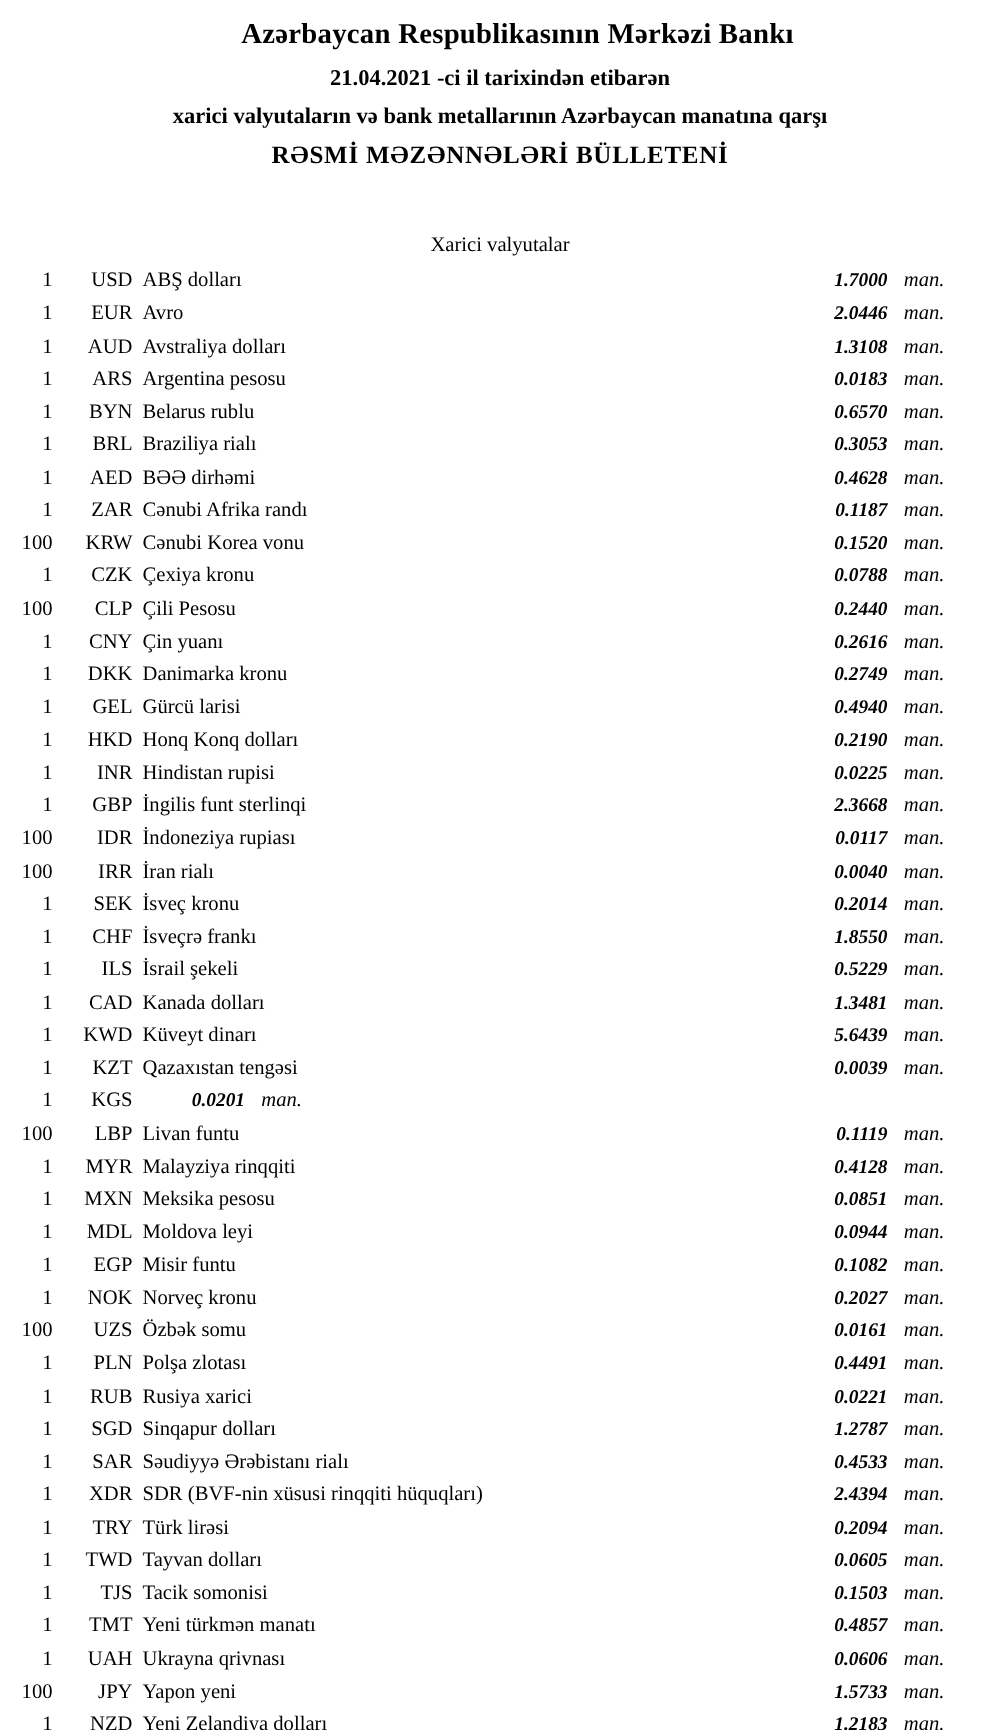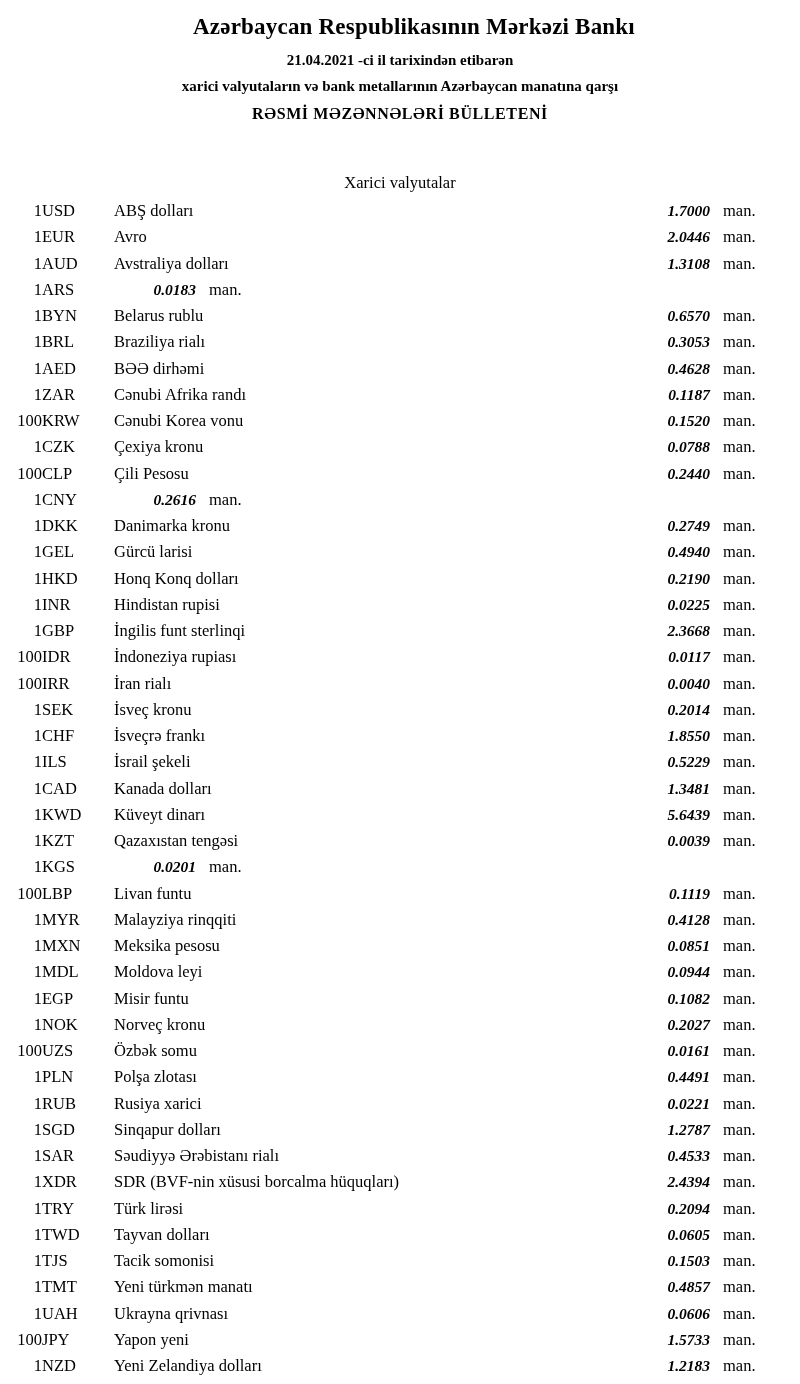--- a/index.html
+++ b/index.html
@@ -19,26 +19,26 @@
   }
   .doc-header { text-align: center; }
   .bank-name {
     font-size: 23px;
     font-weight: bold;
     margin: 2px 0 12px 0;
     letter-spacing: 0.2px;
     padding-left: 28px;
   }
   .sub-line {
-    font-size: 15px;
+    font-size: 18px;
     font-weight: bold;
     margin: 9px 0;
   }
   .bulletin-title {
-    font-size: 16px;
+    font-size: 20px;
     font-weight: bold;
     letter-spacing: 0.6px;
     margin: 10px 0 0 0;
   }
   .section-title {
     text-align: center;
     font-size: 16.5px;
     font-weight: normal;
     margin: 50px 0 8px 0;
   }
@@ -50,41 +50,42 @@
     font-size: 16.5px;
     padding-right: 32px;
   }
   .qty {
     width: 42px;
     text-align: right;
     flex: 0 0 auto;
   }
   .code {
     width: 64px;
-    text-align: left;
+    text-align: right;
     flex: 0 0 auto;
   }
   .name {
     flex: 1 1 auto;
     padding-left: 8px;
     white-space: nowrap;
     overflow: hidden;
   }
   .rate {
     width: 90px;
     text-align: right;
     font-weight: bold;
     font-style: italic;
     font-size: 15.5px;
     flex: 0 0 auto;
   }
   .unit {
     width: 45px;
     margin-left: 13px;
     flex: 0 0 auto;
+    font-style: italic;
   }
 </style>
 </head>
 <body>
 
 <div class="page">
 
   <div class="doc-header">
     <div class="bank-name">Azərbaycan Respublikasının Mərkəzi Bankı</div>
     <div class="sub-line">21.04.2021 -ci il tarixindən etibarən</div>
@@ -115,20 +116,21 @@
     <span class="qty">1</span>
     <span class="code">AUD</span>
     <span class="name">Avstraliya dolları</span>
     <span class="rate">1.3108</span>
     <span class="unit">man.</span>
   </div>
 
   <div class="row">
     <span class="qty">1</span>
     <span class="code">ARS</span>
+    <span class="name">Argentina pesosu</span>
     <span class="rate">0.0183</span>
     <span class="unit">man.</span>
   </div>
 
   <div class="row">
     <span class="qty">1</span>
     <span class="code">BYN</span>
     <span class="name">Belarus rublu</span>
     <span class="rate">0.6570</span>
     <span class="unit">man.</span>
@@ -178,20 +180,21 @@
     <span class="qty">100</span>
     <span class="code">CLP</span>
     <span class="name">Çili Pesosu</span>
     <span class="rate">0.2440</span>
     <span class="unit">man.</span>
   </div>
 
   <div class="row">
     <span class="qty">1</span>
     <span class="code">CNY</span>
+    <span class="name">Çin yuanı</span>
     <span class="rate">0.2616</span>
     <span class="unit">man.</span>
   </div>
 
   <div class="row">
     <span class="qty">1</span>
     <span class="code">DKK</span>
     <span class="name">Danimarka kronu</span>
     <span class="rate">0.2749</span>
     <span class="unit">man.</span>
@@ -384,21 +387,21 @@
     <span class="qty">1</span>
     <span class="code">SAR</span>
     <span class="name">Səudiyyə Ərəbistanı rialı</span>
     <span class="rate">0.4533</span>
     <span class="unit">man.</span>
   </div>
 
   <div class="row">
     <span class="qty">1</span>
     <span class="code">XDR</span>
-    <span class="name">SDR (BVF-nin xüsusi borcalma hüquqları)</span>
+    <span class="name">SDR (BVF-nin xüsusi rinqqiti hüquqları)</span>
     <span class="rate">2.4394</span>
     <span class="unit">man.</span>
   </div>
 
   <div class="row">
     <span class="qty">1</span>
     <span class="code">TRY</span>
     <span class="name">Türk lirəsi</span>
     <span class="rate">0.2094</span>
     <span class="unit">man.</span>

